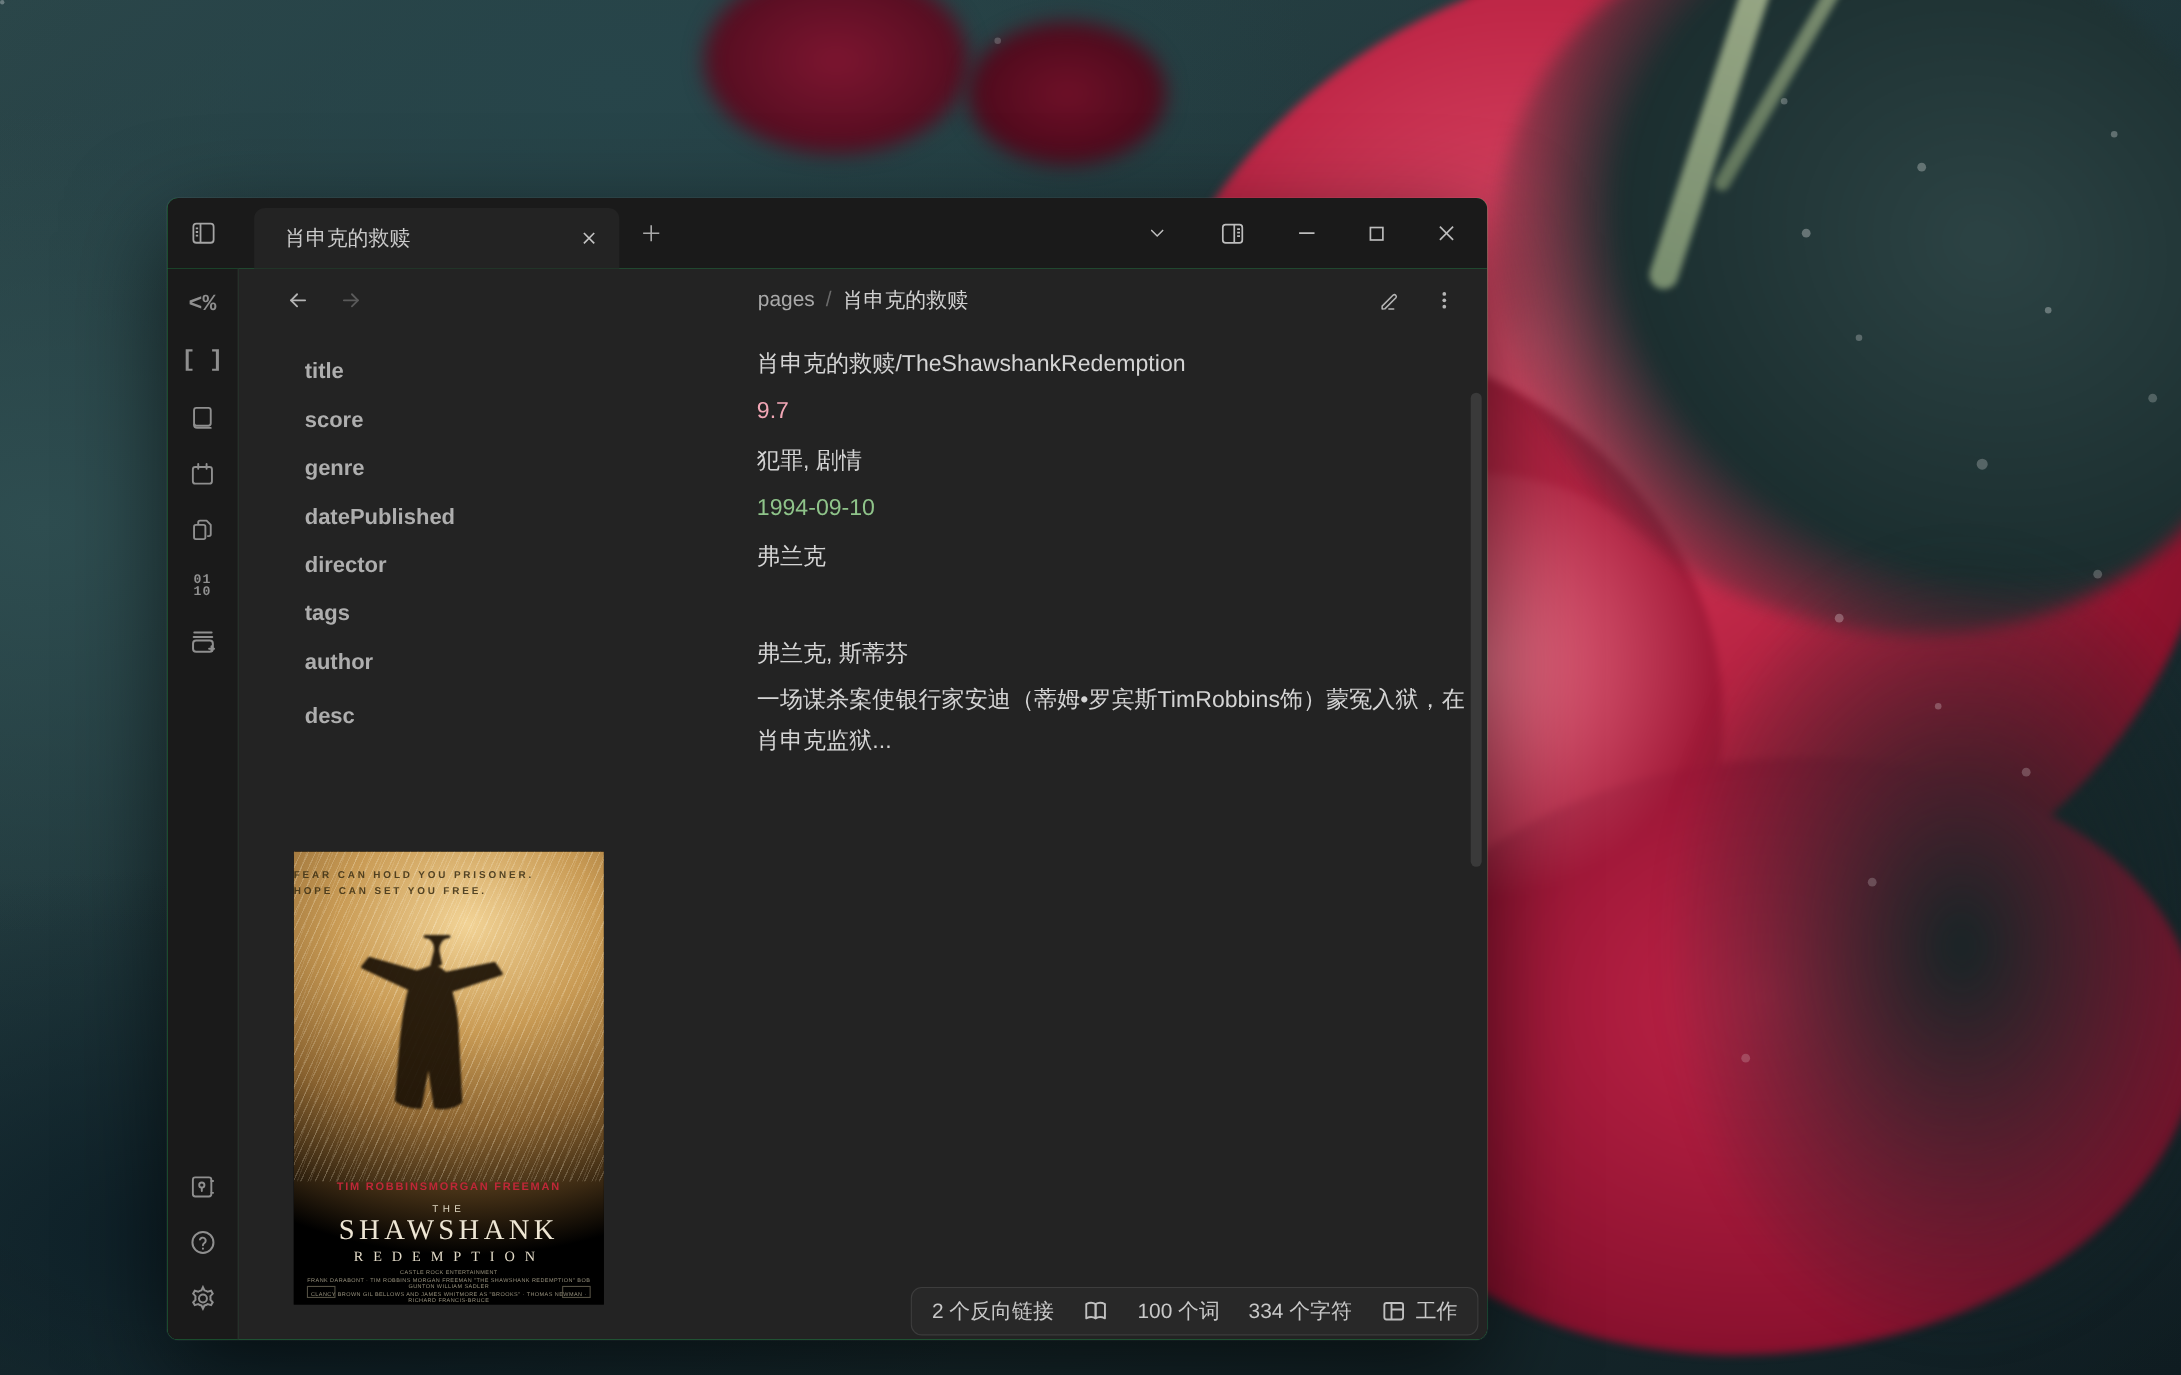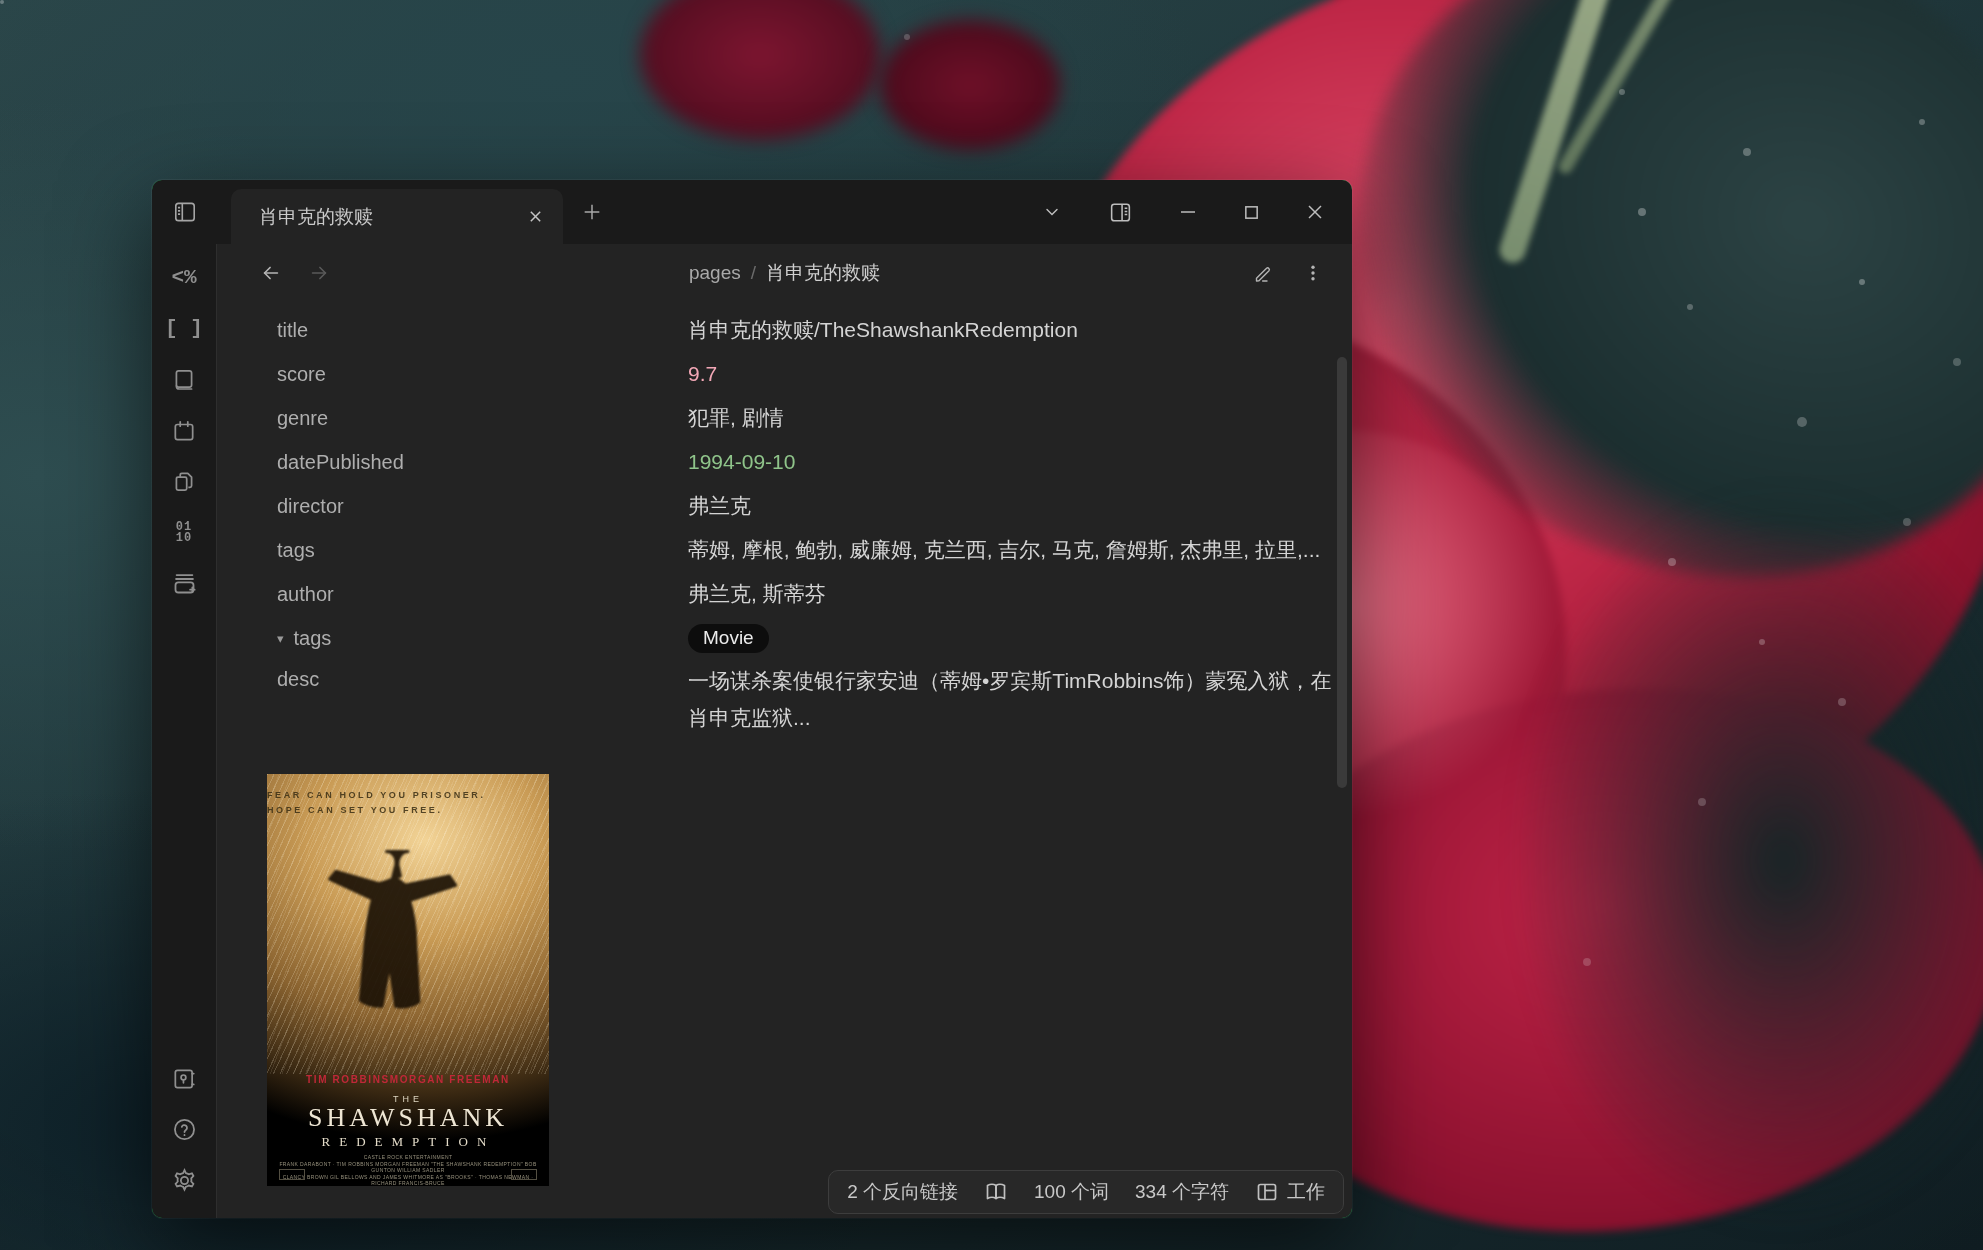--- a/index.html
+++ b/index.html
@@ -78,21 +78,21 @@
   .doc-header{height:58px;display:flex;align-items:center;position:relative;padding:0 30px 0 43px;}
   .nav-arrows{display:flex;gap:26px;align-items:center;}
   .arrow-back{color:#b5b5b5;} .arrow-fwd{color:#5a5a5a;}
   .breadcrumb{position:absolute;left:50%;transform:translateX(-50%);display:flex;gap:10px;
     font-size:19px;align-items:center;white-space:nowrap;}
   .bc-parent{color:#a9a9a9;} .bc-sep{color:#6b6b6b;} .bc-current{color:#d0d0d0;}
   .header-actions{margin-left:auto;display:flex;gap:30px;align-items:center;color:#b5b5b5;}
 
   .attr-table{margin:6px 0 0 60px;}
   .attr-row{display:flex;align-items:center;min-height:44px;}
-  .attr-key{width:411px;font-size:20px;font-weight:400;color:#aeaeae;flex:none;}
+  .attr-key{width:411px;font-size:20px;font-weight:700;color:#aeaeae;flex:none;margin-top:16px;}
   .attr-value{font-size:21px;color:#d4d4d4;white-space:nowrap;max-width:840px;}
   .val-score{color:var(--accent-pink,#f2a7b6);}
   .val-date{color:var(--accent-green,#8fc48a);}
   .collapse-tri{display:inline-block;font-size:13px;color:#9a9a9a;margin-right:10px;vertical-align:2px;}
   .tag-pill{display:inline-flex;align-items:center;height:29px;padding:0 15px;border-radius:15px;
     background:var(--tag-bg,#0d0d0d);color:#ececec;font-size:19px;}
   .row-desc{align-items:flex-start;min-height:80px;}
   .row-desc .attr-key{padding-top:8px;}
   .row-desc .attr-value{white-space:normal;max-width:800px;line-height:37px;padding-top:2px;}
 
@@ -360,33 +360,24 @@
         <div class="attr-row">
           <div class="attr-key">datePublished</div>
           <div class="attr-value val-date">1994-09-10</div>
         </div>
         <div class="attr-row">
           <div class="attr-key">director</div>
           <div class="attr-value">弗兰克</div>
         </div>
         <div class="attr-row">
           <div class="attr-key">tags</div>
-          <div class="attr-value">蒂姆, 摩根, 鲍勃, 威廉姆, 克兰西, 吉尔, 马克, 詹姆斯, 杰弗里, 拉里,...</div>
         </div>
         <div class="attr-row">
           <div class="attr-key">author</div>
           <div class="attr-value">弗兰克, 斯蒂芬</div>
-        </div>
-        <div class="attr-row">
-          <div class="attr-key">
-            <span class="collapse-tri">▾</span><span>tags</span>
-          </div>
-          <div class="attr-value">
-            <span class="tag-pill">Movie</span>
-          </div>
         </div>
         <div class="attr-row row-desc">
           <div class="attr-key">desc</div>
           <div class="attr-value">一场谋杀案使银行家安迪（蒂姆•罗宾斯TimRobbins饰）蒙冤入狱，在肖申克监狱...</div>
         </div>
       </div>
 
       <div class="poster">
         <div class="poster-art"></div>
         <div class="poster-rain"></div>

